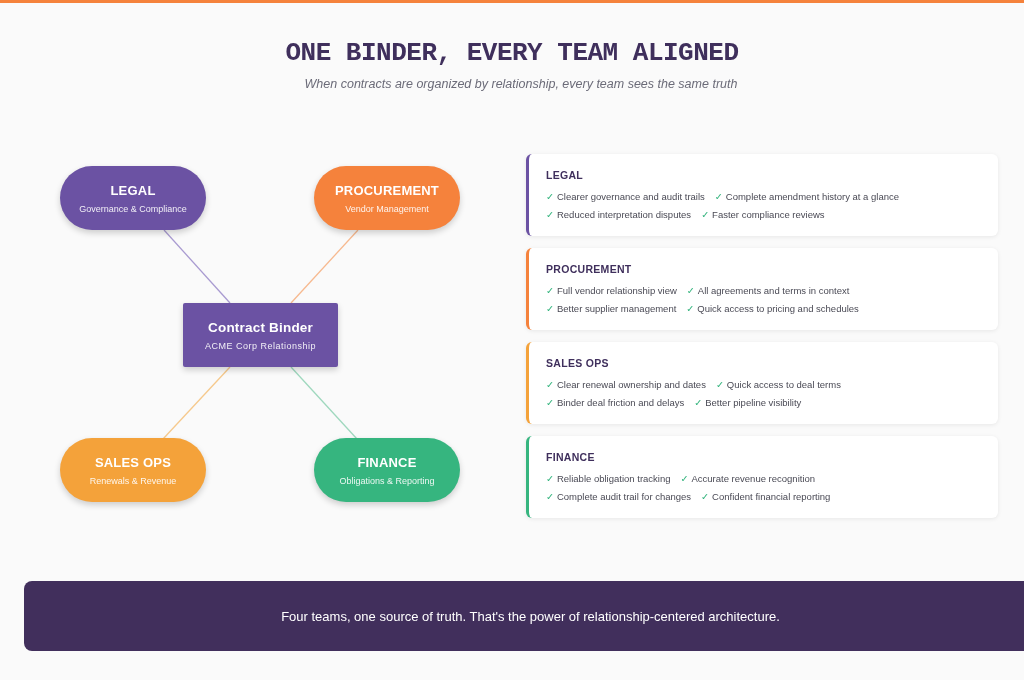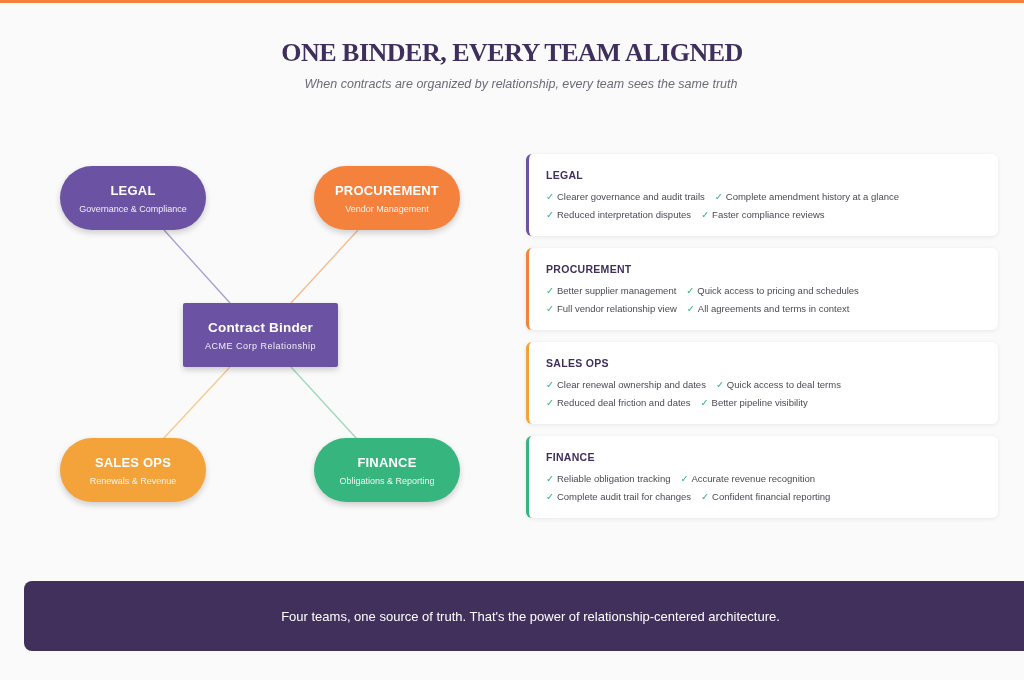--- a/index.html
+++ b/index.html
@@ -9,21 +9,21 @@
       font-family: "Liberation Sans", "DejaVu Sans", sans-serif;
       position: relative;
     }
     .top-bar {
       position: absolute; left: 0; top: 0; width: 1024px; height: 3px;
       background: #f5823c;
     }
     .title {
       position: absolute; left: 0; top: 38px; width: 1024px; text-align: center;
       font-size: 26px; font-weight: 800; color: #3f2f5c; letter-spacing: -0.5px;
-      font-family: Liberation Serif, serif;
+      font-family: Liberation Mono, monospace;
     }
     .subtitle {
       position: absolute; left: 9px; top: 77px; width: 1024px; text-align: center;
       font-size: 12.5px; font-style: italic; color: #6b6b78;
     }
     svg.connectors { position: absolute; left: 0; top: 0; width: 1024px; height: 680px; }
     .node {
       position: absolute; display: flex; flex-direction: column; align-items: center;
       justify-content: center; color: #fff; text-align: center;
       box-shadow: 0 3px 6px rgba(0,0,0,0.18);
@@ -112,37 +112,37 @@
   </div>
   <div class="c-row">
     <span class="c-item"><span class="check">✓</span><span>Reduced interpretation disputes</span></span>
     <span class="c-item"><span class="check">✓</span><span>Faster compliance reviews</span></span>
   </div>
 </div>
 
 <div class="card" id="card-procurement">
   <div class="c-title">PROCUREMENT</div>
   <div class="c-row">
+    <span class="c-item"><span class="check">✓</span><span>Full vendor relationship view</span></span>
+    <span class="c-item"><span class="check">✓</span><span>All agreements and terms in context</span></span>
+  </div>
+  <div class="c-row">
     <span class="c-item"><span class="check">✓</span><span>Better supplier management</span></span>
     <span class="c-item"><span class="check">✓</span><span>Quick access to pricing and schedules</span></span>
-  </div>
-  <div class="c-row">
-    <span class="c-item"><span class="check">✓</span><span>Full vendor relationship view</span></span>
-    <span class="c-item"><span class="check">✓</span><span>All agreements and terms in context</span></span>
   </div>
 </div>
 
 <div class="card" id="card-salesops">
   <div class="c-title">SALES OPS</div>
   <div class="c-row">
     <span class="c-item"><span class="check">✓</span><span>Clear renewal ownership and dates</span></span>
     <span class="c-item"><span class="check">✓</span><span>Quick access to deal terms</span></span>
   </div>
   <div class="c-row">
-    <span class="c-item"><span class="check">✓</span><span>Reduced deal friction and dates</span></span>
+    <span class="c-item"><span class="check">✓</span><span>Binder deal friction and delays</span></span>
     <span class="c-item"><span class="check">✓</span><span>Better pipeline visibility</span></span>
   </div>
 </div>
 
 <div class="card" id="card-finance">
   <div class="c-title">FINANCE</div>
   <div class="c-row">
     <span class="c-item"><span class="check">✓</span><span>Reliable obligation tracking</span></span>
     <span class="c-item"><span class="check">✓</span><span>Accurate revenue recognition</span></span>
   </div>

